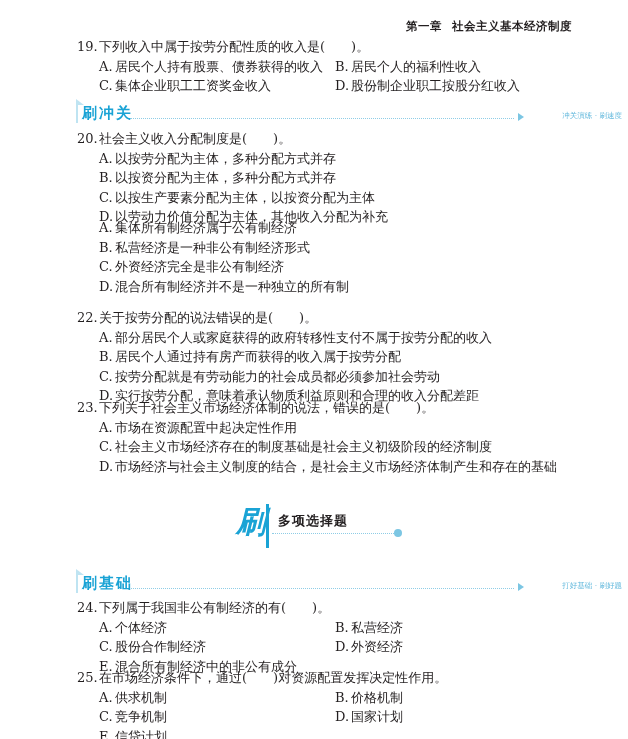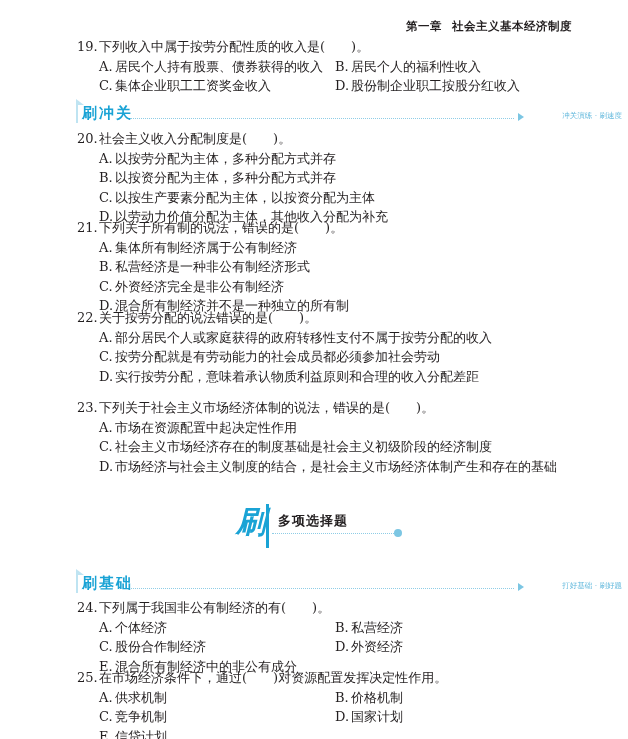--- a/index.html
+++ b/index.html
@@ -67,30 +67,30 @@
 
 <div class="q" style="top:129px;">
   <div class="stem"><span class="num">20.</span><span>社会主义收入分配制度是(　　)。</span></div>
   <div class="opt"><span class="letter">A.</span><span>以按劳分配为主体，多种分配方式并存</span></div>
   <div class="opt"><span class="letter">B.</span><span>以按资分配为主体，多种分配方式并存</span></div>
   <div class="opt"><span class="letter">C.</span><span>以按生产要素分配为主体，以按资分配为主体</span></div>
   <div class="opt"><span class="letter">D.</span><span>以劳动力价值分配为主体，其他收入分配为补充</span></div>
 </div>
 
 <div class="q" style="top:218px;">
-  <div class="stem"><span class="num">21.</span><span>下列关于所有制的说法，错误的是(　　)。</span></div>
   <div class="opt"><span class="letter">A.</span><span>集体所有制经济属于公有制经济</span></div>
   <div class="opt"><span class="letter">B.</span><span>私营经济是一种非公有制经济形式</span></div>
   <div class="opt"><span class="letter">C.</span><span>外资经济完全是非公有制经济</span></div>
   <div class="opt"><span class="letter">D.</span><span>混合所有制经济并不是一种独立的所有制</span></div>
 </div>
 
 <div class="q" style="top:308px;">
   <div class="stem"><span class="num">22.</span><span>关于按劳分配的说法错误的是(　　)。</span></div>
   <div class="opt"><span class="letter">A.</span><span>部分居民个人或家庭获得的政府转移性支付不属于按劳分配的收入</span></div>
+  <div class="opt"><span class="letter">B.</span><span>居民个人通过持有房产而获得的收入属于按劳分配</span></div>
   <div class="opt"><span class="letter">C.</span><span>按劳分配就是有劳动能力的社会成员都必须参加社会劳动</span></div>
   <div class="opt"><span class="letter">D.</span><span>实行按劳分配，意味着承认物质利益原则和合理的收入分配差距</span></div>
 </div>
 
 <div class="q" style="top:398px;">
   <div class="stem"><span class="num">23.</span><span>下列关于社会主义市场经济体制的说法，错误的是(　　)。</span></div>
   <div class="opt"><span class="letter">A.</span><span>市场在资源配置中起决定性作用</span></div>
   <div class="opt"><span class="letter">C.</span><span>社会主义市场经济存在的制度基础是社会主义初级阶段的经济制度</span></div>
   <div class="opt"><span class="letter">D.</span><span>市场经济与社会主义制度的结合，是社会主义市场经济体制产生和存在的基础</span></div>
 </div>

